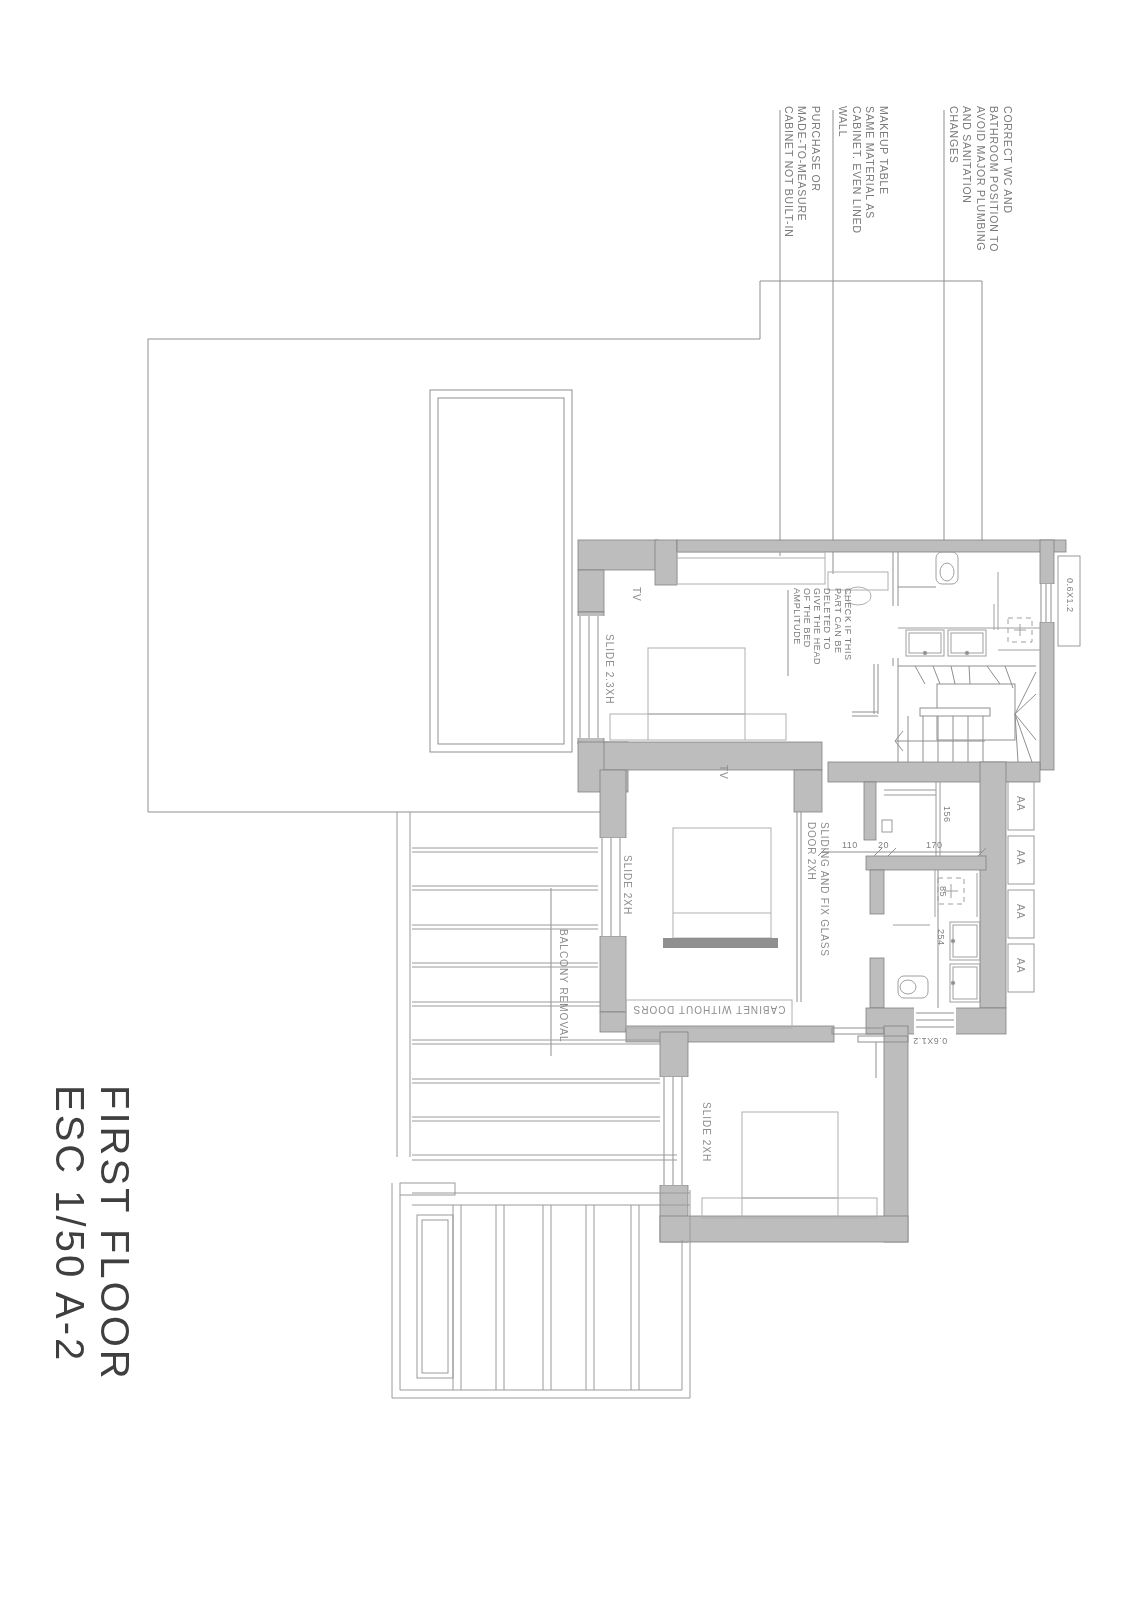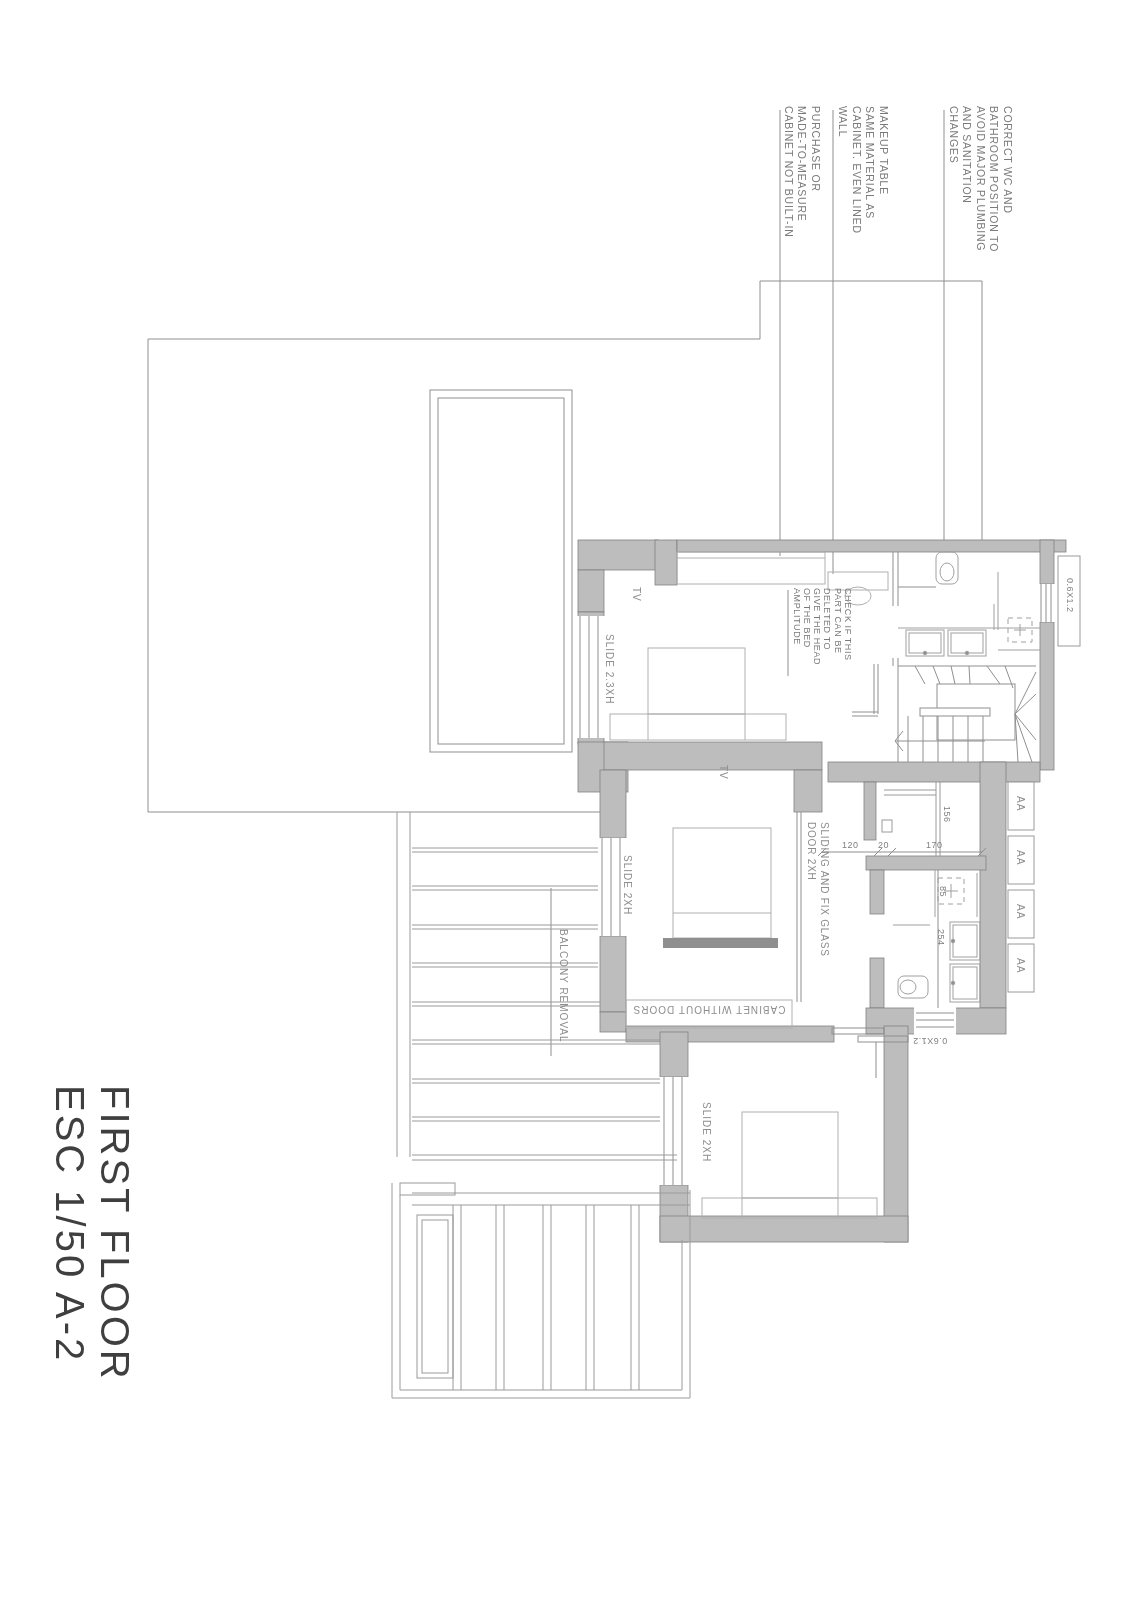--- a/index.html
+++ b/index.html
@@ -312,21 +312,21 @@
 <div class="txt vt lbl" style="left:615px;top:634px;">SLIDE 2.3XH</div>
 <div class="txt vt lbl" style="left:633px;top:855px;">SLIDE 2XH</div>
 <div class="txt vt lbl" style="left:712px;top:1102px;">SLIDE 2XH</div>
 <div class="txt vt lbl" style="left:642px;top:587px;">TV</div>
 <div class="txt vt lbl" style="left:729px;top:765px;">TV</div>
 <div class="txt vt lbl" style="left:569px;top:929px;">BALCONY REMOVAL</div>
 <div class="txt vt dim" style="left:1075px;top:578px;">0.6X1.2</div>
 <div class="txt r180 lbl" style="left:626px;top:1004px;width:166px;">CABINET WITHOUT DOORS</div>
 <div class="txt r180 dim" style="left:895px;top:1036px;width:70px;">0.6X1.2</div>
 
-<div class="txt dim" style="left:842px;top:840px;">120</div>
+<div class="txt dim" style="left:842px;top:840px;">110</div>
 <div class="txt dim" style="left:878px;top:840px;">20</div>
 <div class="txt dim" style="left:926px;top:840px;text-align:center;">170</div>
 <div class="txt vt dim" style="left:952px;top:806px;">156</div>
 <div class="txt vt dim" style="left:948px;top:886px;">85</div>
 <div class="txt vt dim" style="left:946px;top:929px;">254</div>
 
 <div class="txt vt lbl" style="left:1026px;top:796px;">AA</div>
 <div class="txt vt lbl" style="left:1026px;top:850px;">AA</div>
 <div class="txt vt lbl" style="left:1026px;top:904px;">AA</div>
 <div class="txt vt lbl" style="left:1026px;top:958px;">AA</div>

